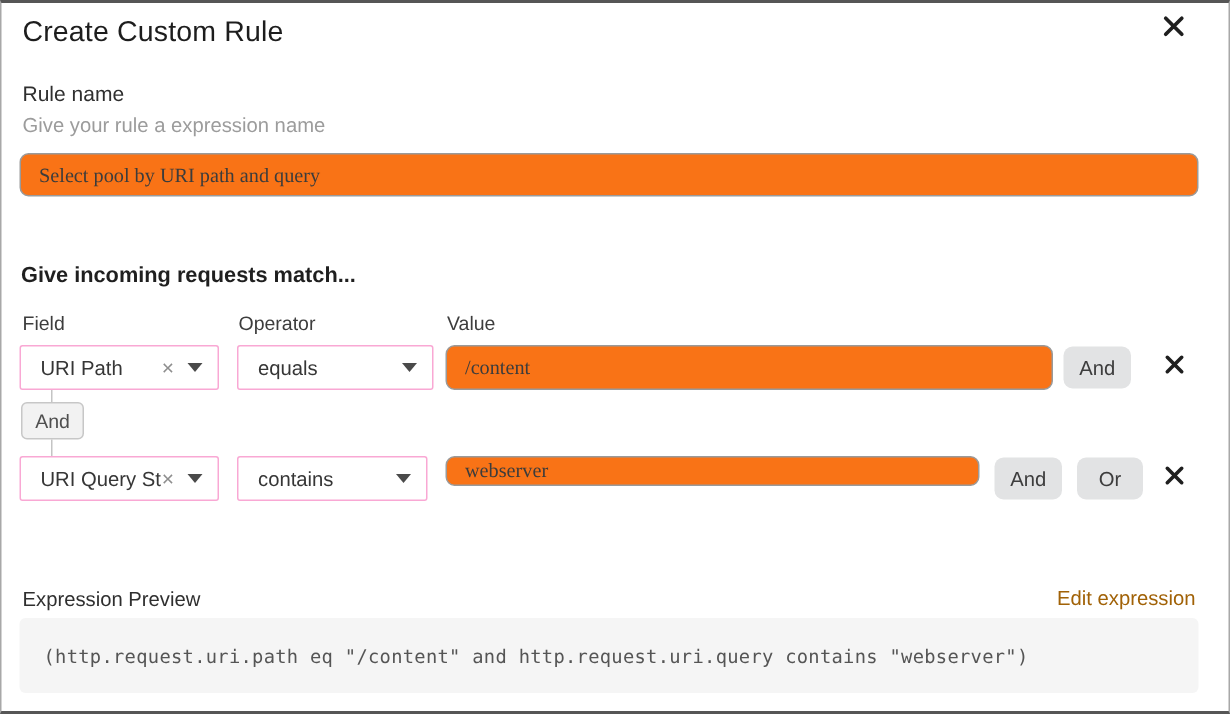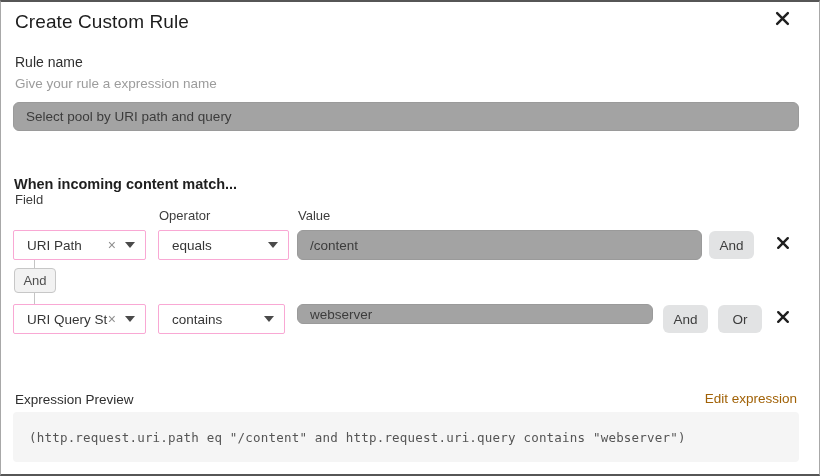--- a/index.html
+++ b/index.html
@@ -35,22 +35,22 @@
 
   .section-label { font-size: 14px; color: #2f2f2f; }
   .helper-text { font-size: 13.5px; color: #9c9c9c; }
   .col-label { font-size: 13px; color: #3d3d3d; }
   .bold-heading { font-size: 14.5px; font-weight: bold; color: #1f1f1f; }
 
   .text-input {
     box-sizing: border-box;
     border: 1px solid #9a9a9a;
     border-radius: 6px;
-    background: #a3a3a3;
-    font-family: Liberation Sans, sans-serif;
+    background: #f97316;
+    font-family: Liberation Serif, serif;
     font-size: 13.5px;
     color: #3c3c3c;
     padding: 0 12px;
     outline: none;
   }
 
   .dropdown {
     box-sizing: border-box;
     border: 1px solid #f9a8d4;
     border-radius: 2px;
@@ -136,23 +136,23 @@
       <svg width="15" height="15" viewBox="0 0 14 14">
           <path d="M2 2 L12 12 M12 2 L2 12" stroke="#1f1f1f" stroke-width="2.3" stroke-linecap="round" fill="none"></path>
         </svg>
     </span>
   </div>
 
   <div class="abs section-label" style="left:14px; top:52px;">Rule name</div>
   <div class="abs helper-text" style="left:14px; top:74px;">Give your rule a expression name</div>
   <input class="abs text-input" style="left: 12px; top: 100px; width: 786px; height: 29px;" value="Select pool by URI path and query">
 
-  <div class="abs bold-heading" style="left:13px; top:174px;">When incoming content match...</div>
-
-  <div class="abs col-label" style="left:14px; top:190px;">Field</div>
+  <div class="abs bold-heading" style="left:13px; top:174px;">Give incoming requests match...</div>
+
+  <div class="abs col-label" style="left:14px; top:206px;">Field</div>
   <div class="abs col-label" style="left:158px; top:206px;">Operator</div>
   <div class="abs col-label" style="left:297px; top:206px;">Value</div>
 
   <div class="abs dropdown" style="left:12px; top:228px; width:133px; height:30px;">
     <span class="dd-text">URI Path</span>
     <span class="dd-clear">×</span>
     <span class="dd-caret"></span>
   </div>
   <div class="abs dropdown" style="left:157px; top:228px; width:131px; height:30px;gap:12px;">
     <span class="dd-text">equals</span>

